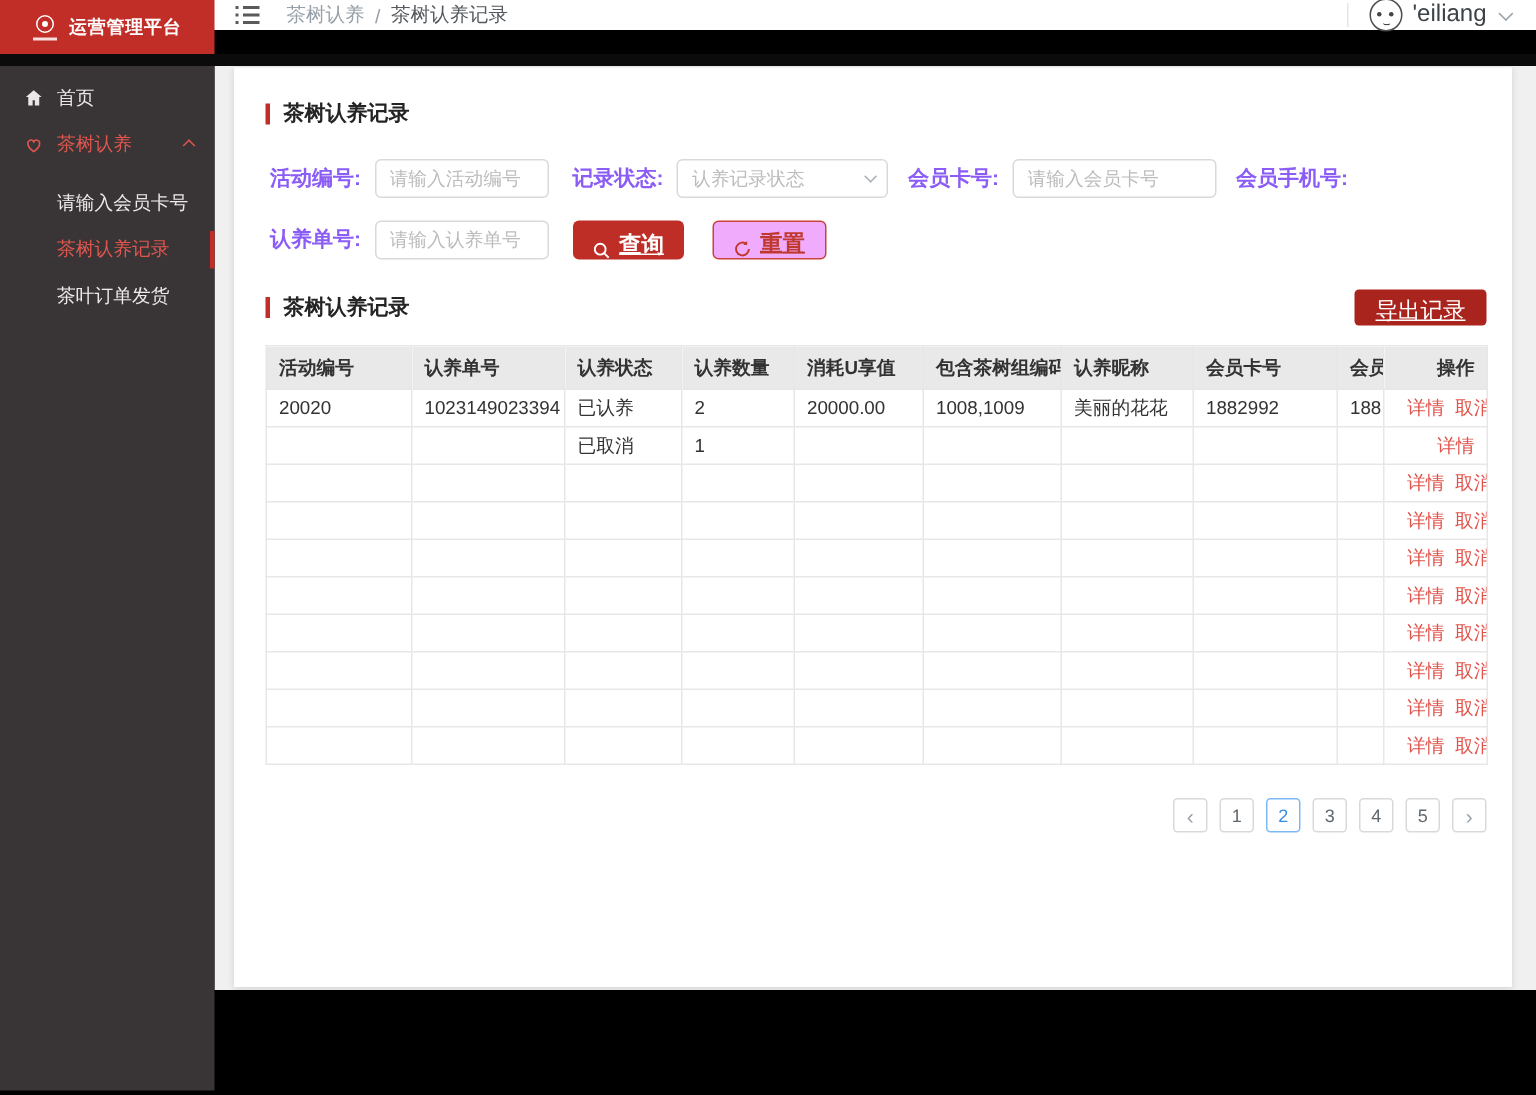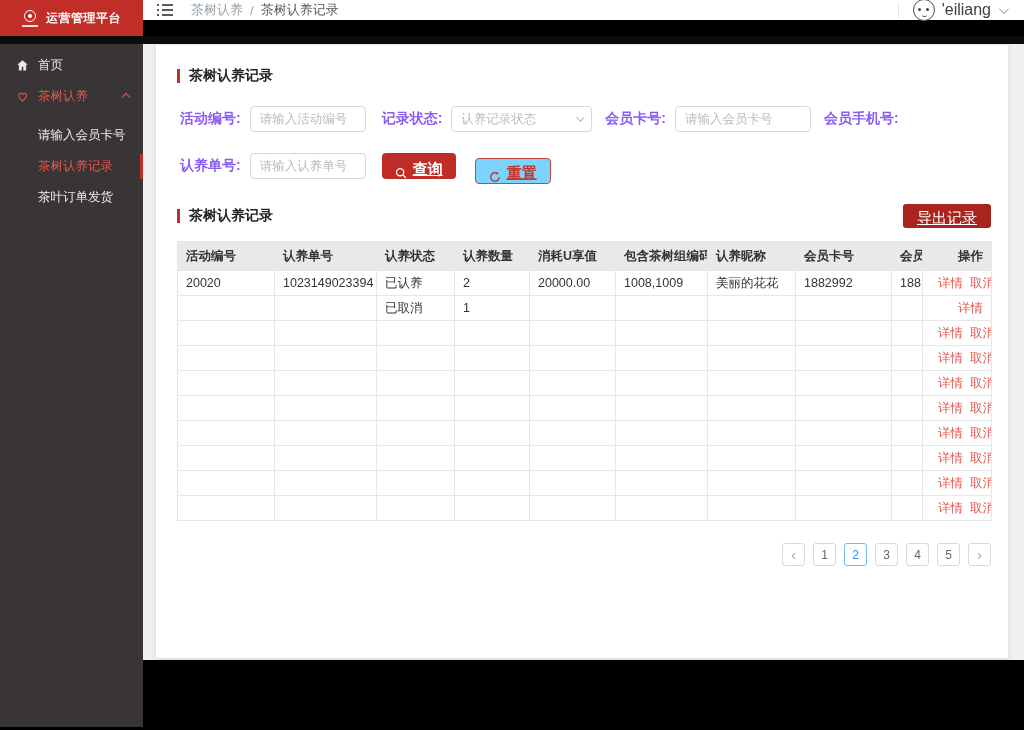--- a/index.html
+++ b/index.html
@@ -60,21 +60,21 @@
   .inp { height:26px; border:1px solid #d9d9d9; border-radius:4px; padding:0 9px; font-size:12.5px; color:#333; font-family:"Liberation Sans",sans-serif; outline:none; background:#fff; }
   .inp::placeholder { color:#bcbcbc; }
   .sel { height:26px; border:1px solid #d9d9d9; border-radius:4px; padding:0 9px; font-size:12.5px; color:#bcbcbc; background:#fff; display:flex; align-items:center; cursor:pointer; }
   .sel .sel-txt { flex:1; }
   .sel .sel-arrow { width:6px; height:6px; border-right:1.3px solid #aab2b8; border-bottom:1.3px solid #aab2b8; transform:rotate(45deg) translateY(-2px); margin-left:8px; }
   .w-act { width:116px; } .w-sel { width:141px; } .w-card { width:136px; } .w-phone { width:129px; }
   .mr16 { margin-right:16px; } .mr13 { margin-right:13px; }
 
   .btn { height:26px; border-radius:4px; font-size:15px; font-weight:700; display:inline-flex; align-items:flex-end; gap:6px; padding:0 13px; cursor:pointer; border:none; font-family:"Liberation Sans",sans-serif;text-decoration:underline; }
   .btn-query { background:#bf2e26; color:#fff; margin-left:16px; }
-  .btn-reset { background:#7dd3fc; color:#c0382e; border:1px solid #c8443a; margin-left:19px;margin-top:11px; }
+  .btn-reset { background:#f0abfc; color:#c0382e; border:1px solid #c8443a; margin-left:19px; }
   .btn-export { background:#a9241d; color:#fff; height:24px; padding:0 14px; border-radius:3px; font-weight:400; }
 
   .table-head-row { display:flex; align-items:center; justify-content:space-between; margin-top:20px; }
 
   table { border-collapse:collapse; table-layout:fixed; width:814px; margin-top:13px; }
   th, td { border:1px solid #e7e7e7; font-size:12.5px; padding:0 8px; white-space:nowrap; overflow:hidden; }
   th { background:#e9e9e9; height:29px; text-align:left; color:#333; font-weight:700; }
   td { height:25px; color:#333; background:#fff; }
   th.action-col, td.action-col { text-align:right; }
   td.action-col { box-shadow:-5px 0 6px -2px rgba(0,0,0,.10); }

